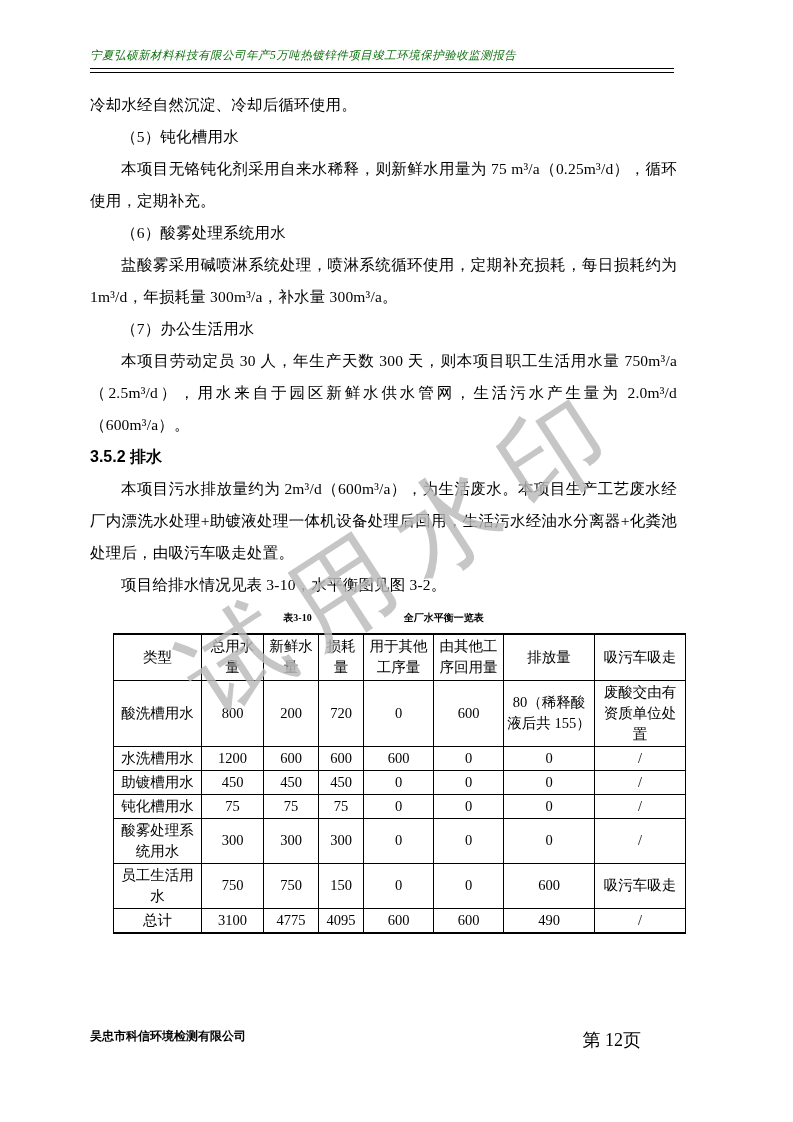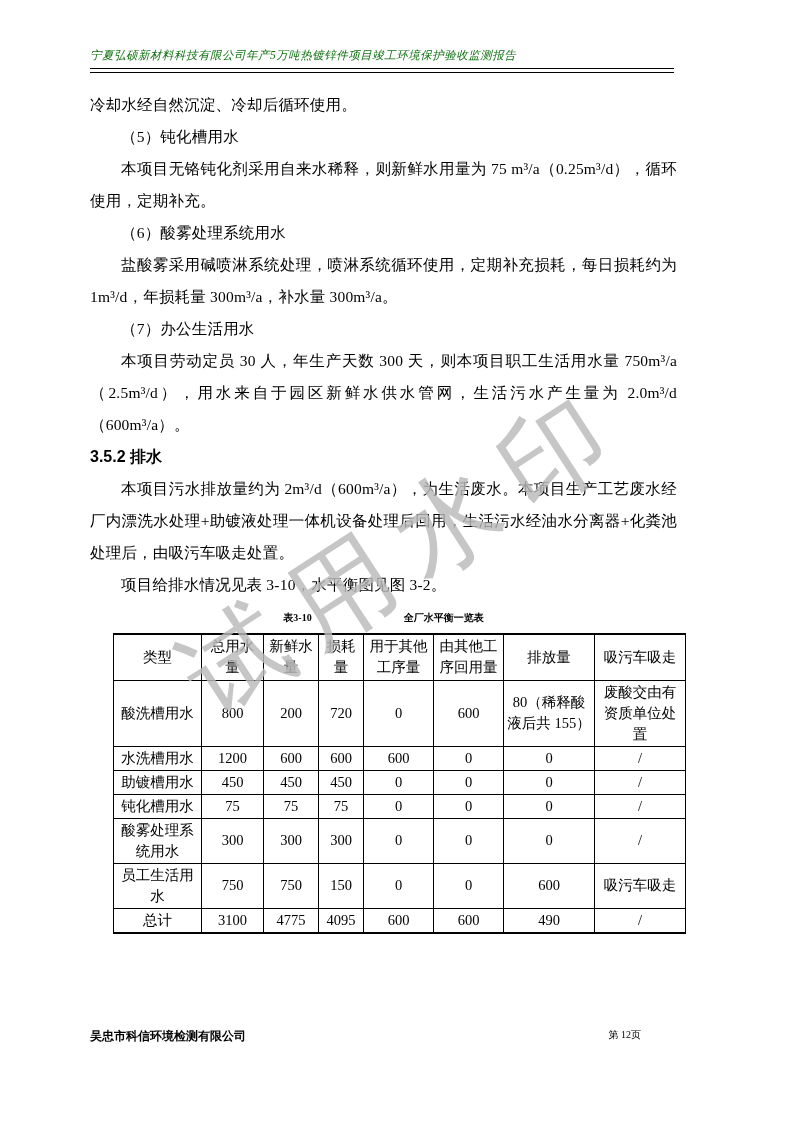--- a/index.html
+++ b/index.html
@@ -91,21 +91,21 @@
   .footer-left {
     position: absolute;
     left: 90px; top: 1028px;
     font-size: 12px;
     font-weight: bold;
     font-family: "Liberation Sans", "DejaVu Sans", sans-serif;
   }
   .footer-right {
     position: absolute;
     right: 152px; top: 1028px;
-    font-size: 10px;
+    font-size: 18px;
   }
 
   
   .watermark {
     position: absolute;
     left: 405px; top: 552px;
     transform: translate(-50%, -50%) rotate(-33deg);
     font-size: 104px;
     letter-spacing: 22px;
     white-space: nowrap;

